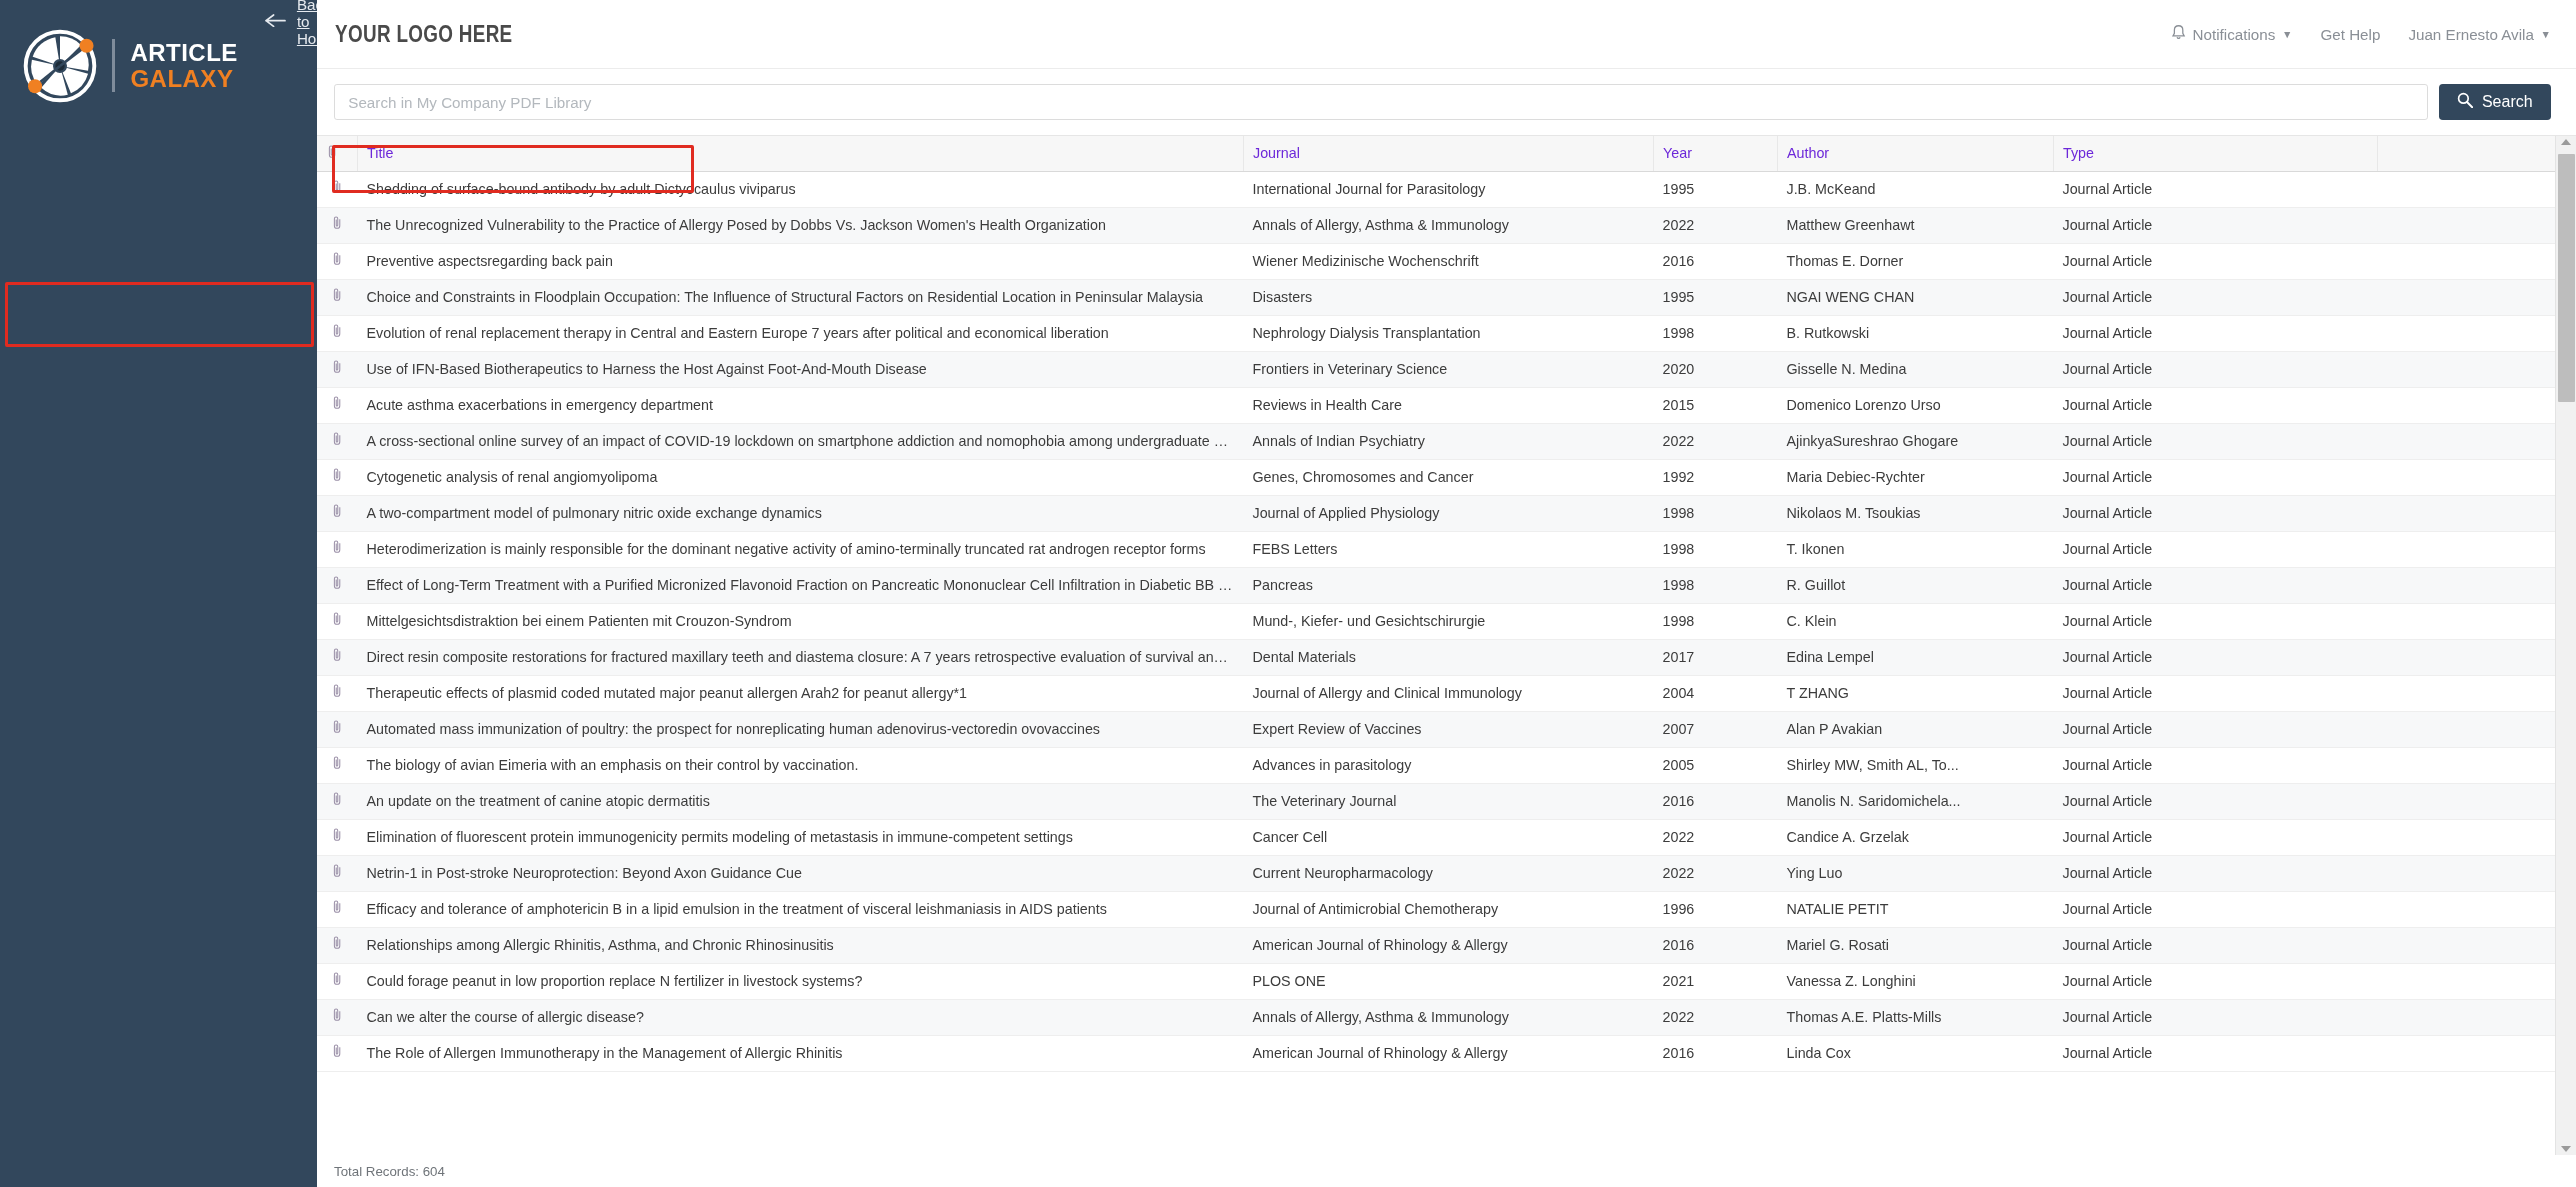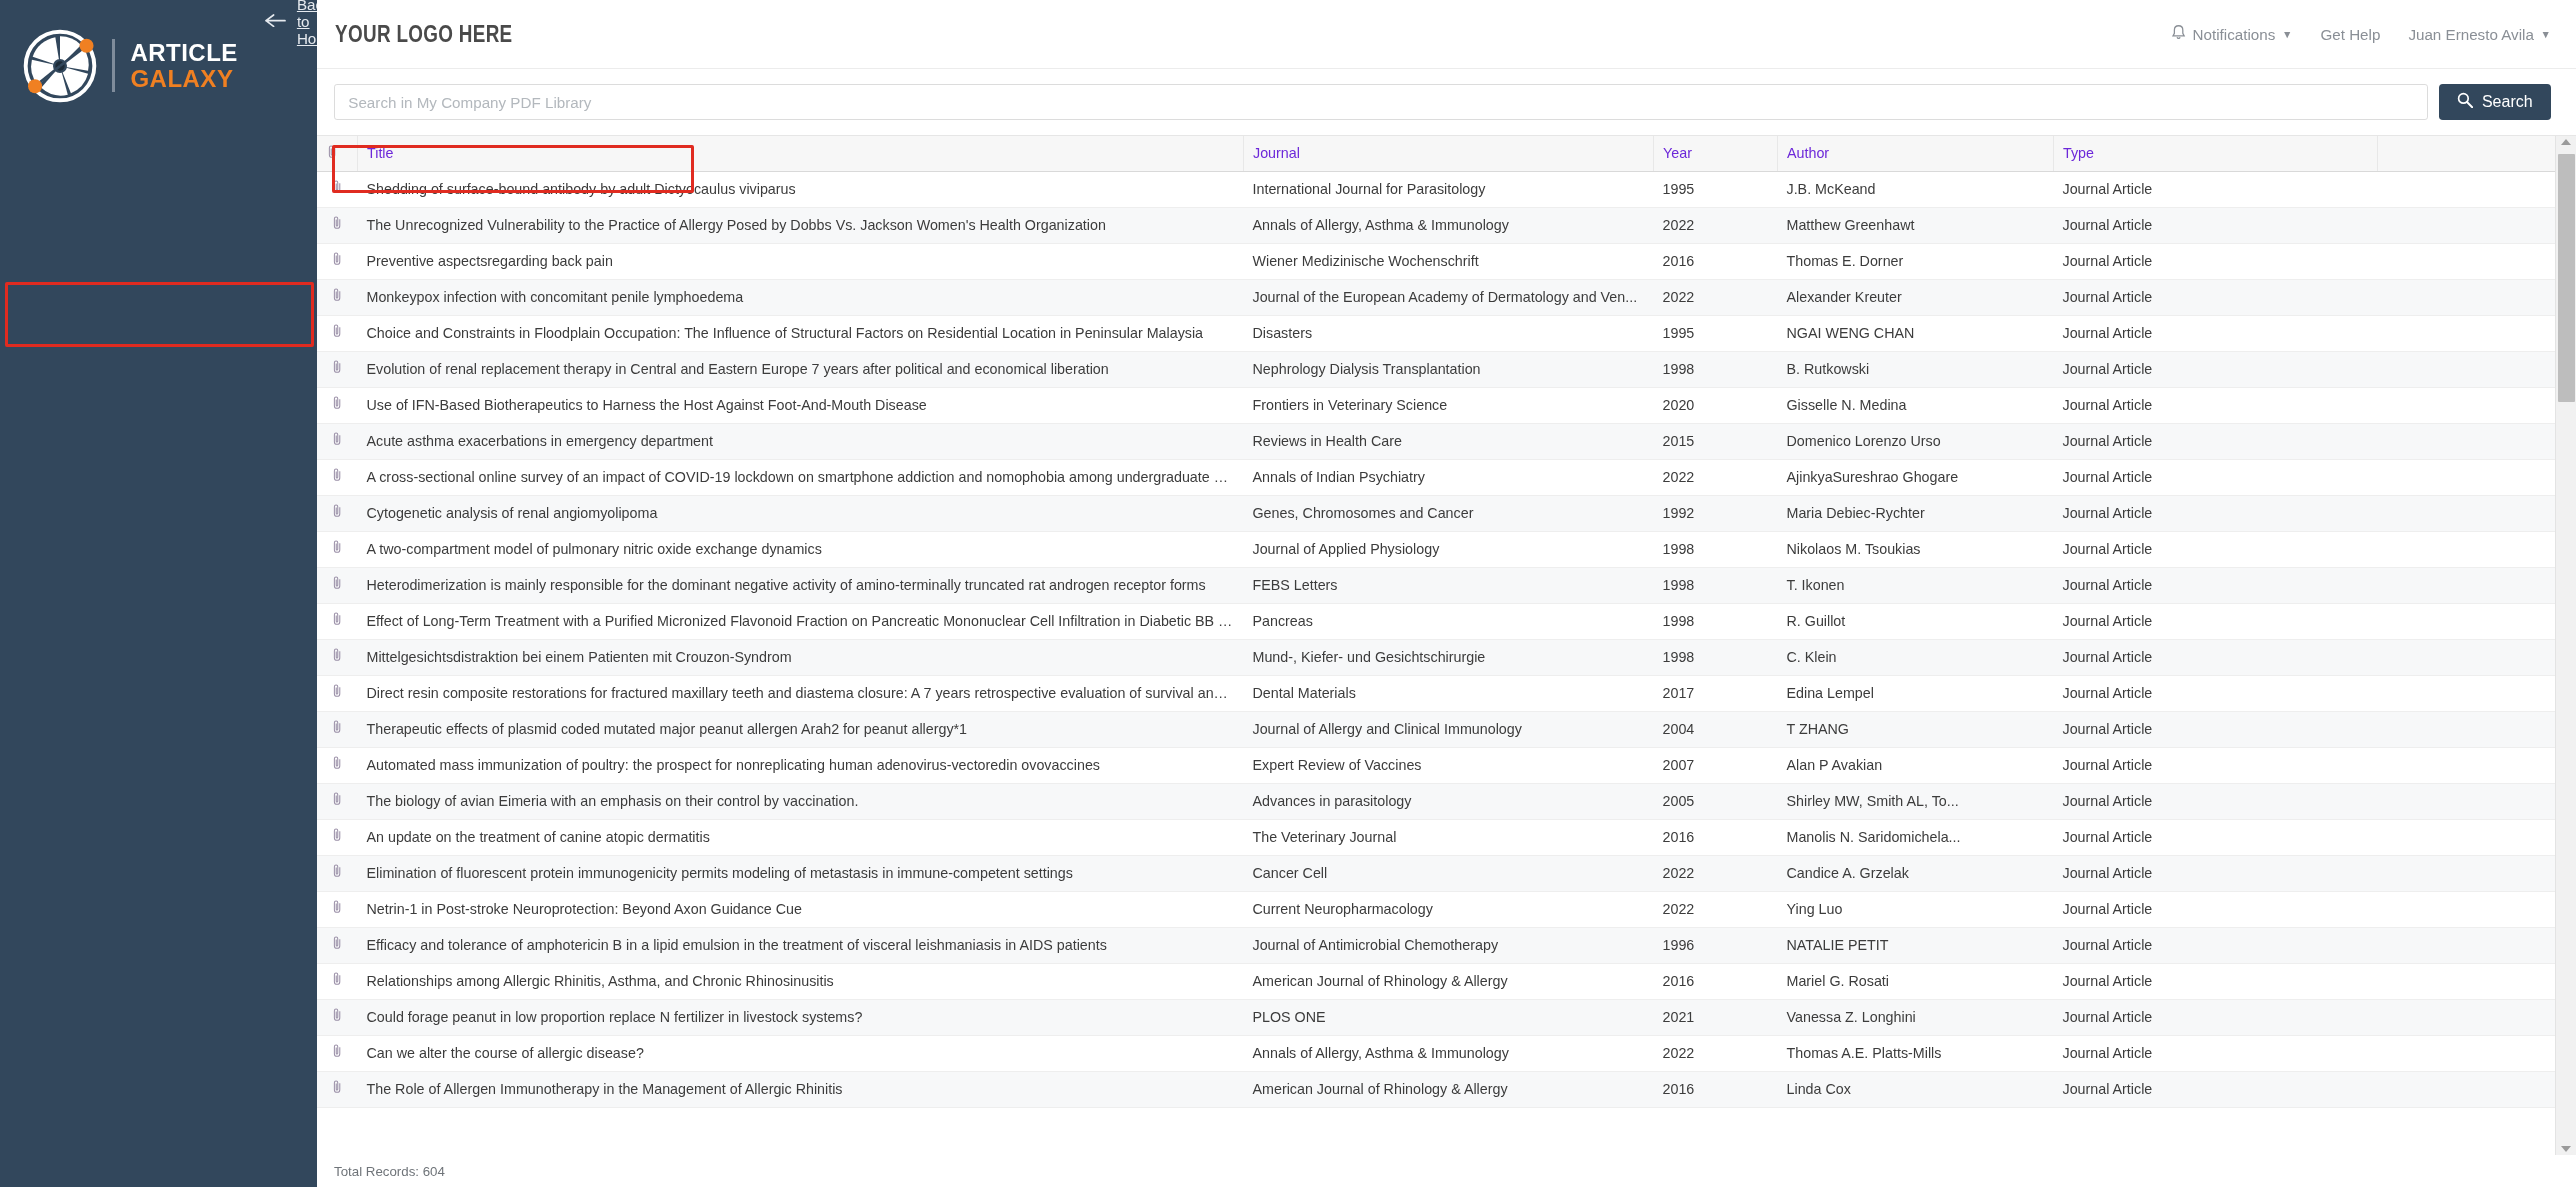--- a/index.html
+++ b/index.html
@@ -462,31 +462,20 @@
               <td class="c-journal">Wiener Medizinische Wochenschrift</td>
               <td class="c-year">2016</td>
               <td class="c-author">Thomas E. Dorner</td>
               <td class="c-type">Journal Article</td>
               <td class="c-last"></td>
             </tr>
             <tr>
               <td class="c-clip clip-cell"><svg width="10.5" height="15.2" viewBox="0 0 12 18">
                   <path d="M9 5 V12.6 a3.2 3.2 0 0 1-6.4 0 V4.3 a2 2 0 0 1 4 0 V12.2 a0.9 0.9 0 0 1-1.8 0 V5.4" fill="none" stroke="#9b90a8" stroke-width="1.25"></path>
                 </svg></td>
-              <td class="c-title">Monkeypox infection with concomitant penile lymphoedema</td>
-              <td class="c-journal">Journal of the European Academy of Dermatology and Ven...</td>
-              <td class="c-year">2022</td>
-              <td class="c-author">Alexander Kreuter</td>
-              <td class="c-type">Journal Article</td>
-              <td class="c-last"></td>
-            </tr>
-            <tr>
-              <td class="c-clip clip-cell"><svg width="10.5" height="15.2" viewBox="0 0 12 18">
-                  <path d="M9 5 V12.6 a3.2 3.2 0 0 1-6.4 0 V4.3 a2 2 0 0 1 4 0 V12.2 a0.9 0.9 0 0 1-1.8 0 V5.4" fill="none" stroke="#9b90a8" stroke-width="1.25"></path>
-                </svg></td>
               <td class="c-title">Choice and Constraints in Floodplain Occupation: The Influence of Structural Factors on Residential Location in Peninsular Malaysia</td>
               <td class="c-journal">Disasters</td>
               <td class="c-year">1995</td>
               <td class="c-author">NGAI WENG CHAN</td>
               <td class="c-type">Journal Article</td>
               <td class="c-last"></td>
             </tr>
             <tr>
               <td class="c-clip clip-cell"><svg width="10.5" height="15.2" viewBox="0 0 12 18">
                   <path d="M9 5 V12.6 a3.2 3.2 0 0 1-6.4 0 V4.3 a2 2 0 0 1 4 0 V12.2 a0.9 0.9 0 0 1-1.8 0 V5.4" fill="none" stroke="#9b90a8" stroke-width="1.25"></path>

